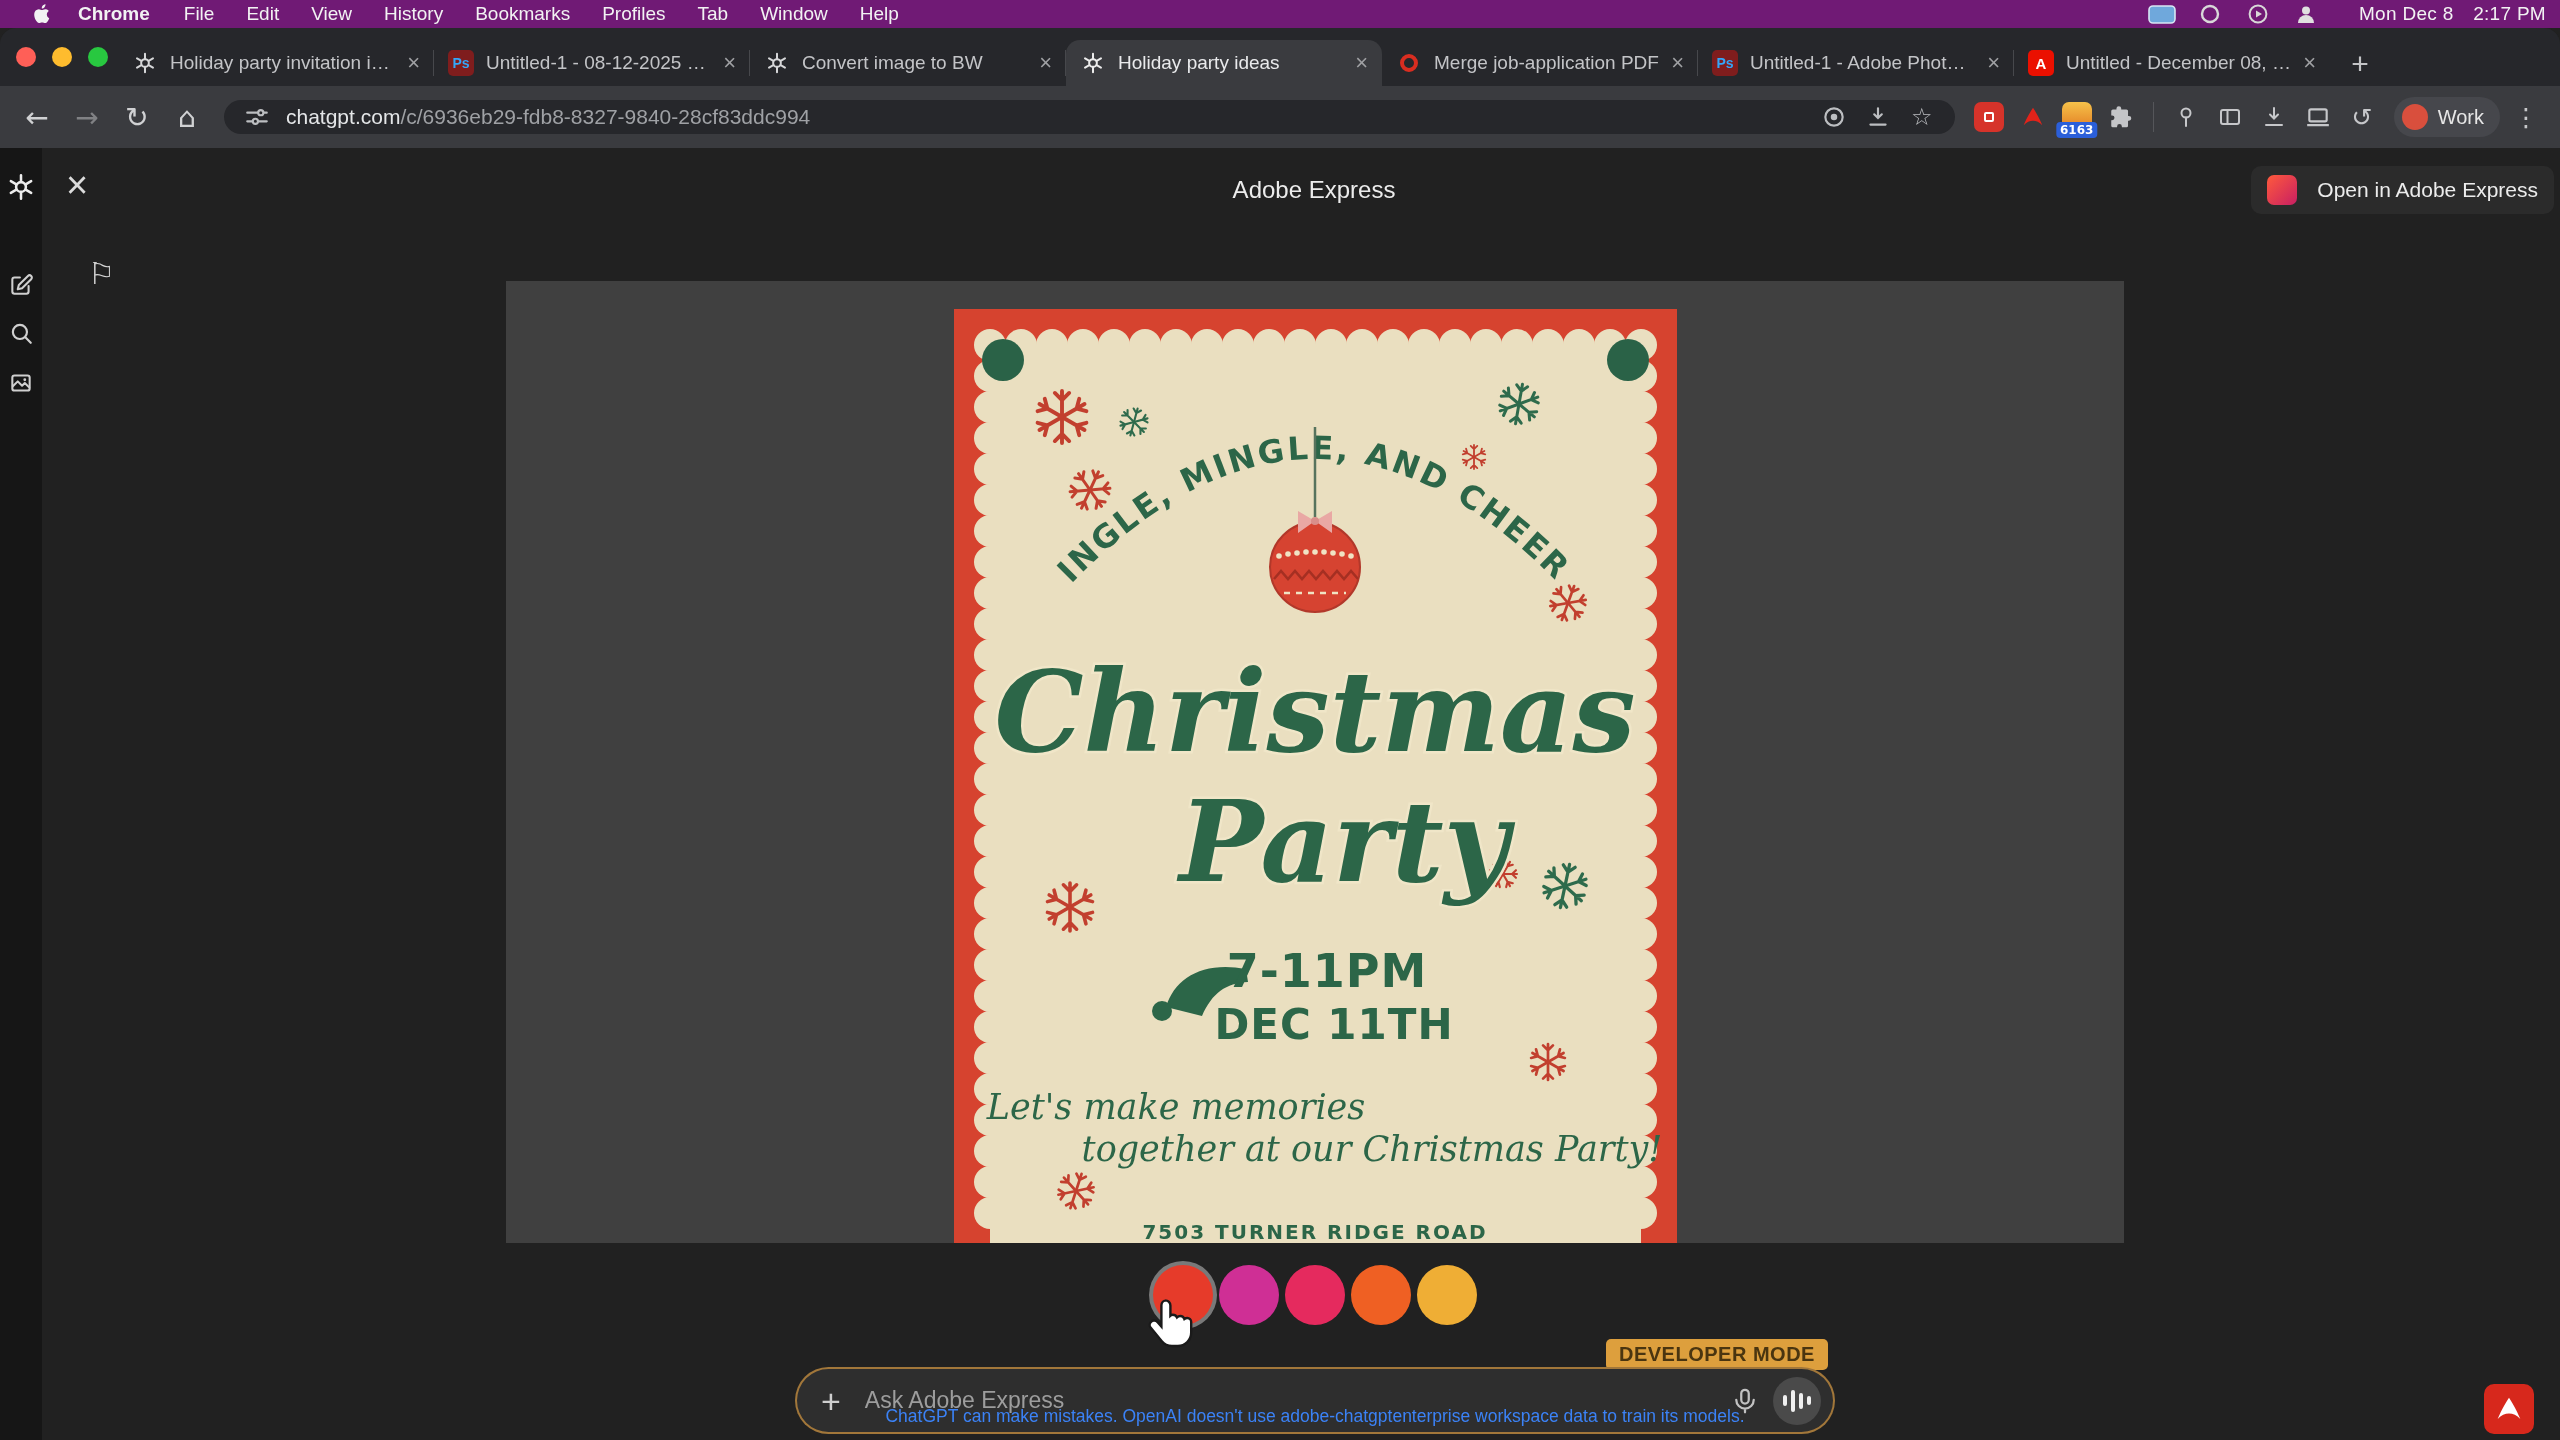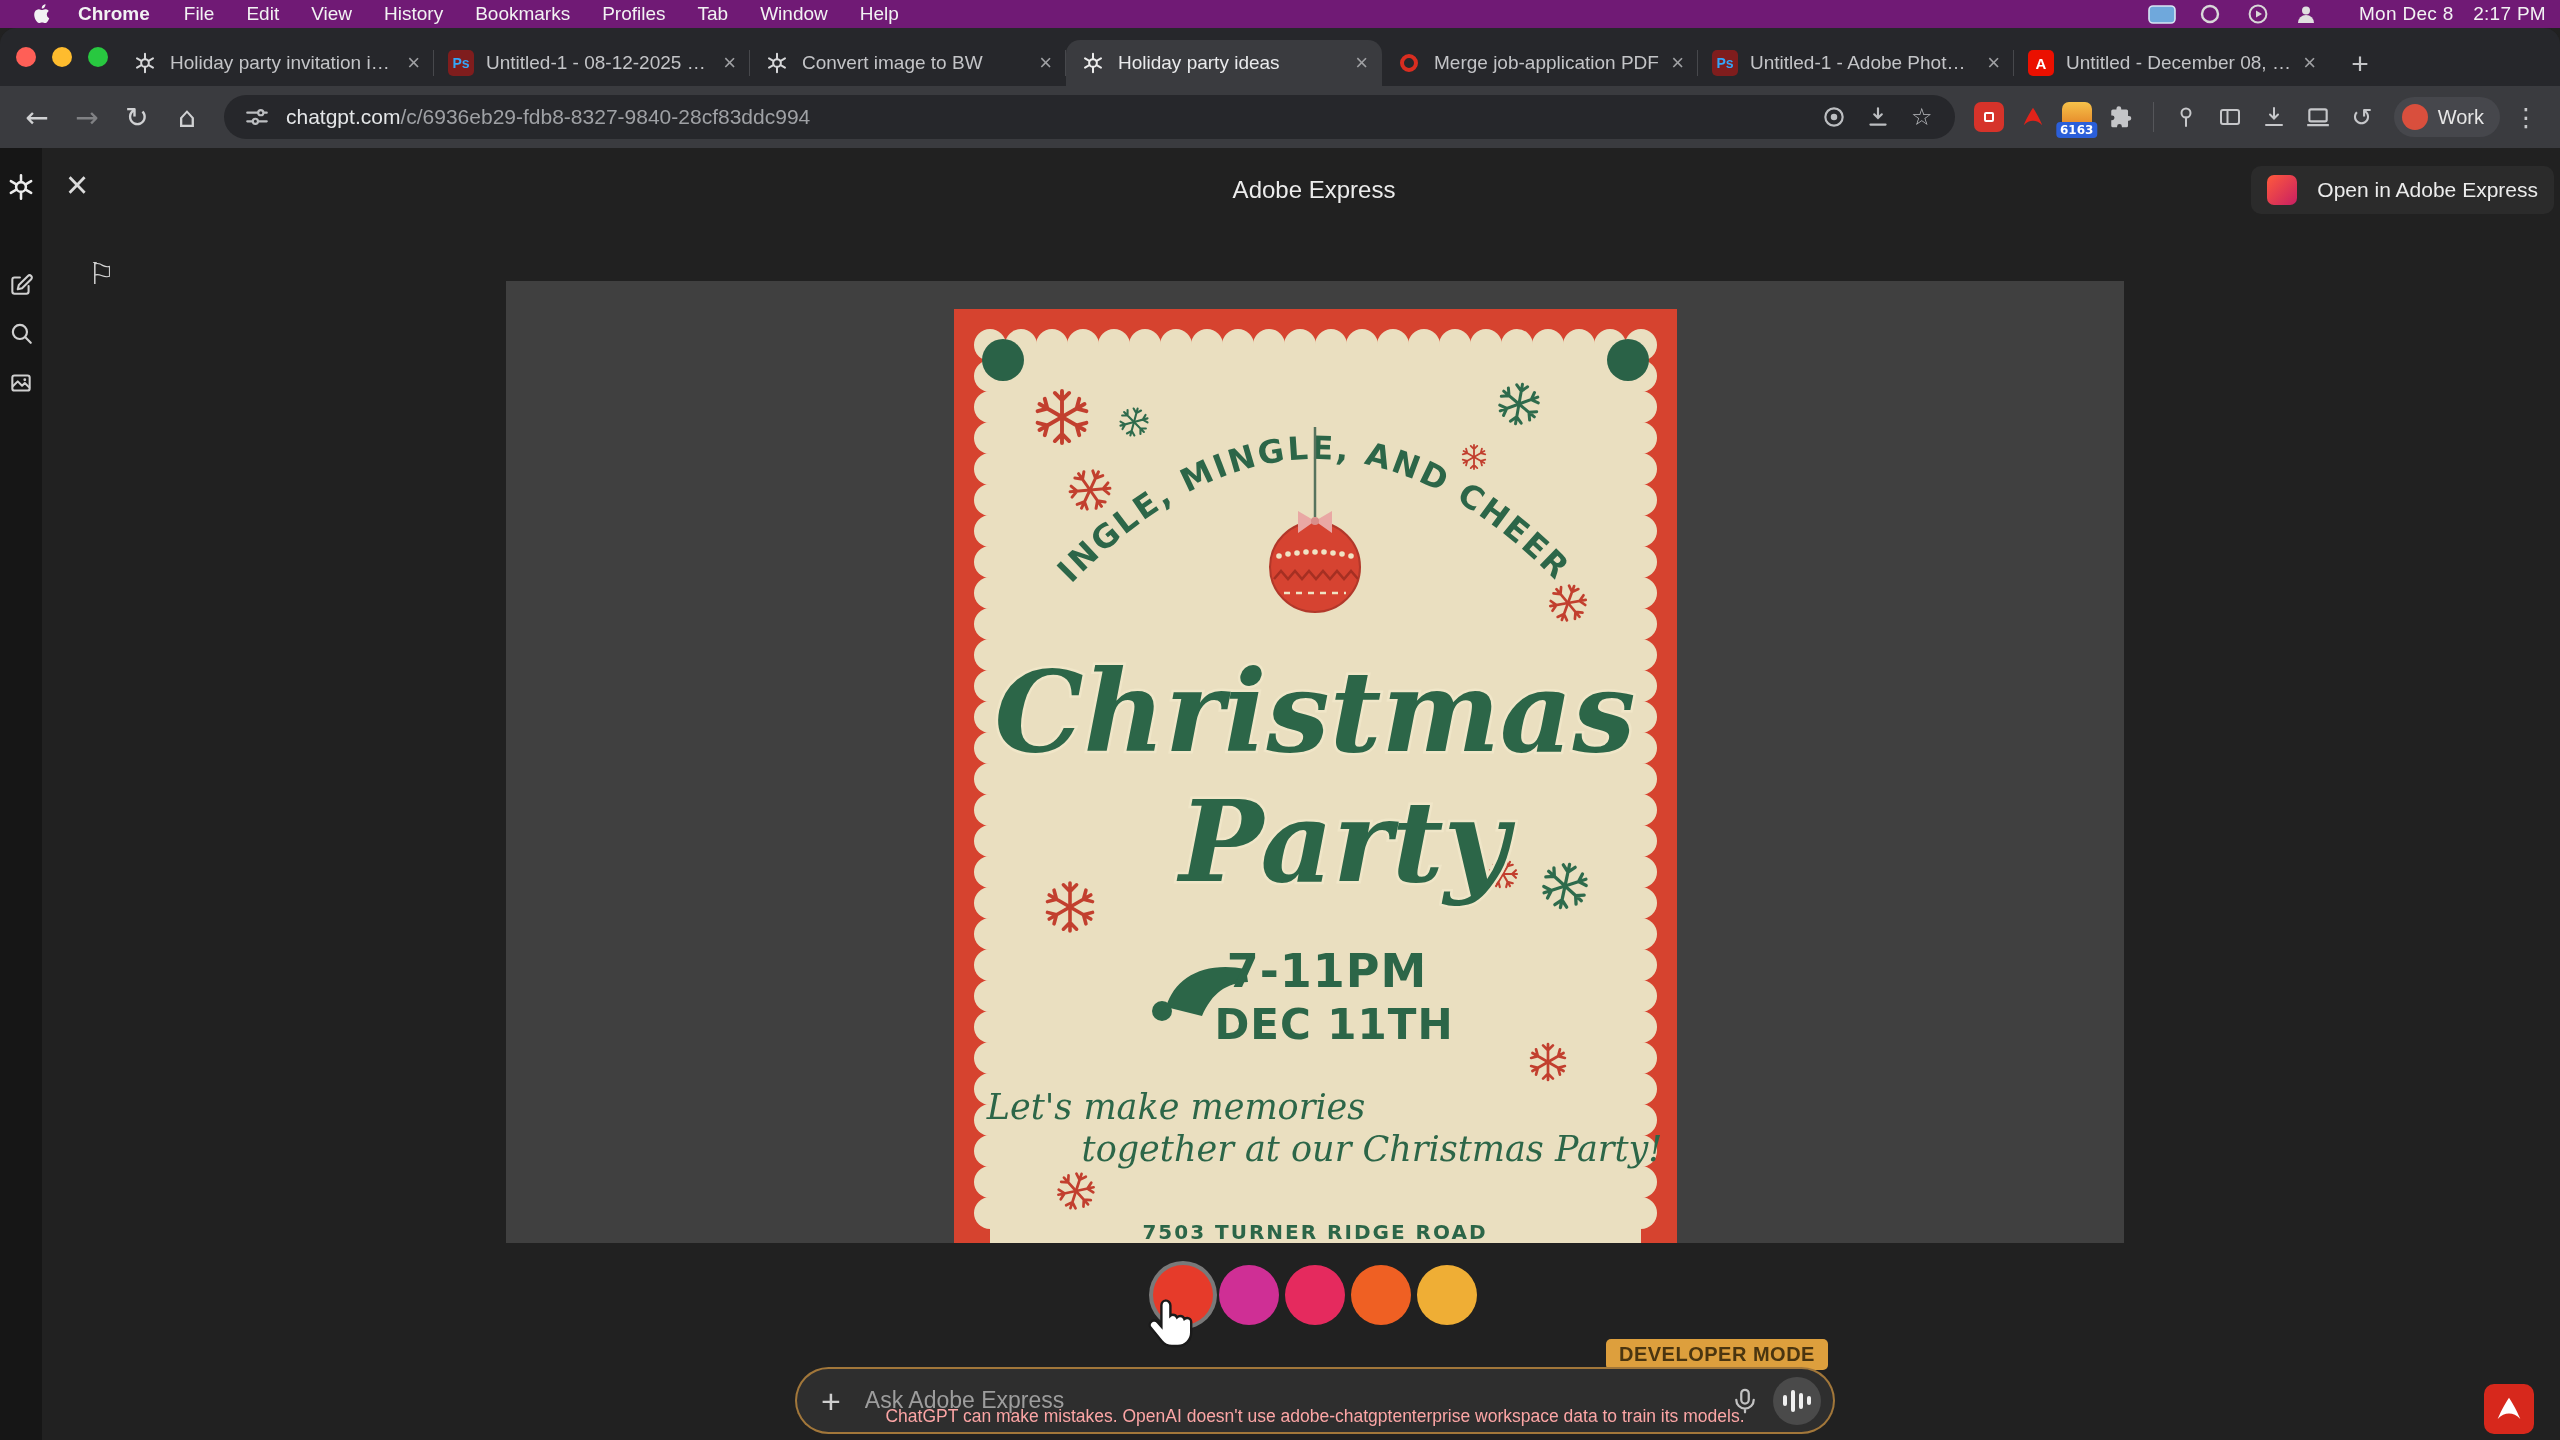--- a/index.html
+++ b/index.html
@@ -36,21 +36,21 @@
   .fav-adobe{background:#eb1000;color:#fff;font-weight:bold;font-size:15px;border-radius:5px}
   .fav-aw{width:18px;height:18px;border:4px solid #d92d20;border-radius:50%}
   .newtab{width:44px;height:44px;display:flex;align-items:center;justify-content:center;
     color:#c3c4c7;font-size:30px;margin-left:8px}
 
   .toolbar{position:absolute;left:0;top:58px;width:2560px;height:62px;background:#3a3b3f;
     display:flex;align-items:center;padding:0 16px;gap:8px}
   .navbtn{width:42px;height:42px;display:flex;align-items:center;justify-content:center;
     font-family:"DejaVu Sans",sans-serif;font-size:28px;color:#d0d1d3}
   .navbtn.dim{color:#808184}
-  .urlbar{flex:1;height:44px;border-radius:22px;background:#26272b;display:flex;align-items:center;
+  .urlbar{flex:1;height:34px;border-radius:22px;background:#26272b;display:flex;align-items:center;
     padding:0 18px;margin:0 8px;gap:14px;min-width:0}
   .urlbar .url{font-size:21px;color:#e4e6e8;white-space:nowrap;overflow:hidden;flex:1}
   .urlbar .url .path{color:#9fa1a5}
   .pillicon{width:30px;height:30px;display:flex;align-items:center;justify-content:center;flex:none;
     font-family:"DejaVu Sans",sans-serif;font-size:24px;color:#bcbec1}
   .gicon{width:36px;height:36px;display:flex;align-items:center;justify-content:center;flex:none;
     font-family:"DejaVu Sans",sans-serif;font-size:25px;color:#c6c7ca;position:relative}
   .ext-red{width:30px;height:30px;border-radius:7px;background:#d6332a;display:flex;align-items:center;justify-content:center}
   .ext-red i{display:block;width:10px;height:10px;border:2px solid #fff;border-radius:2px}
   .ext-orange{width:30px;height:30px;border-radius:7px;background:linear-gradient(#f6c24a,#e0761f)}
@@ -89,21 +89,21 @@
   .composer{position:absolute;left:795px;top:1219px;width:1040px;height:67px;border-radius:34px;
     background:#2e2e2e;border:2px solid rgba(224,158,64,.65);display:flex;align-items:center;
     padding:0 12px 0 24px}
   .composer .plus{font-size:34px;font-weight:300;color:#cfcfcf;line-height:1}
   .composer .ph{font-size:23px;color:#9d9d9d;margin-left:24px;flex:1}
   .micbtn{width:44px;height:44px;display:flex;align-items:center;justify-content:center}
   .voicebtn{width:48px;height:48px;border-radius:50%;background:#4a4a4a;display:flex;
     align-items:center;justify-content:center;gap:4px;margin-left:6px}
   .voicebtn i{display:block;width:4px;border-radius:2px;background:#f0f0f0}
   .gpt-footer{position:absolute;left:1315px;top:1258px;transform:translateX(-50%);
-    font-size:17.5px;color:#fca5a5;white-space:nowrap}
+    font-size:17.5px;color:#3b82f6;white-space:nowrap}
   .fab{position:absolute;left:2484px;top:1236px;width:50px;height:50px;border-radius:10px;
     background:#d7281c;display:flex;align-items:center;justify-content:center;z-index:40}
 </style>
 </head>
 <body>
 
 <div class="menubar">
   <span class="apple">
     <svg width="17" height="20" viewBox="0 0 17 20">
         <path fill="#f2f2f3" d="M13.8 10.6c0-2.3 1.9-3.4 2-3.5-1.1-1.6-2.8-1.8-3.4-1.8-1.4-.1-2.8.8-3.5.8-.7 0-1.8-.8-3-.8C4.3 5.3 2.8 6.2 2 7.6c-1.6 2.8-.4 6.9 1.2 9.2.8 1.1 1.7 2.4 2.9 2.3 1.2 0 1.6-.7 3-.7s1.8.7 3 .7c1.3 0 2.1-1.1 2.8-2.2.9-1.3 1.3-2.6 1.3-2.7-.1 0-2.4-1-2.4-3.6zM11.5 3.2c.6-.8 1.1-1.9 1-3-.9 0-2.1.6-2.7 1.4-.6.7-1.2 1.9-1 3 1 .1 2.1-.6 2.7-1.4z"></path>

